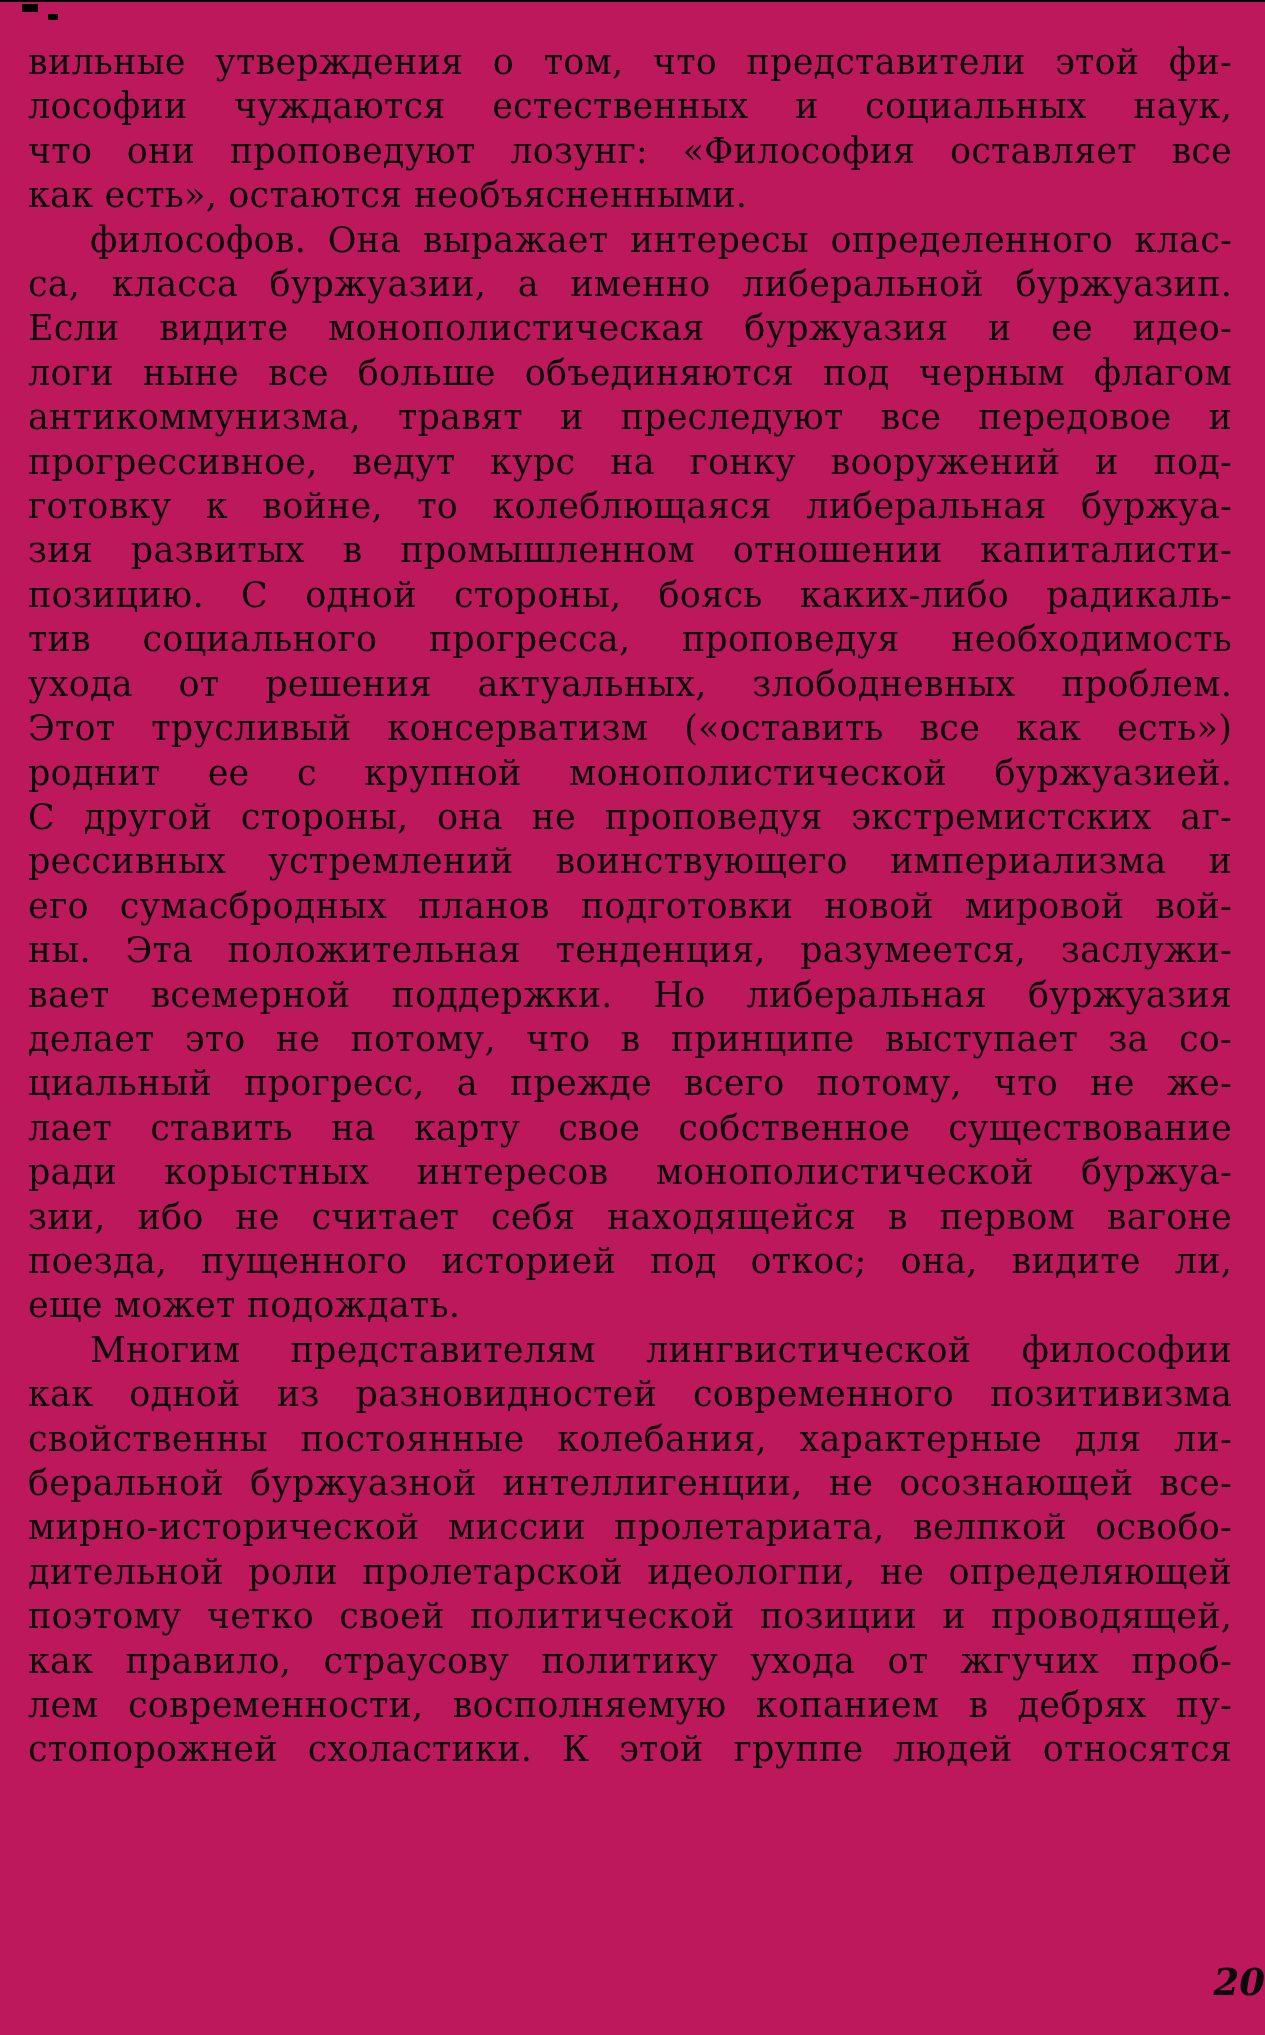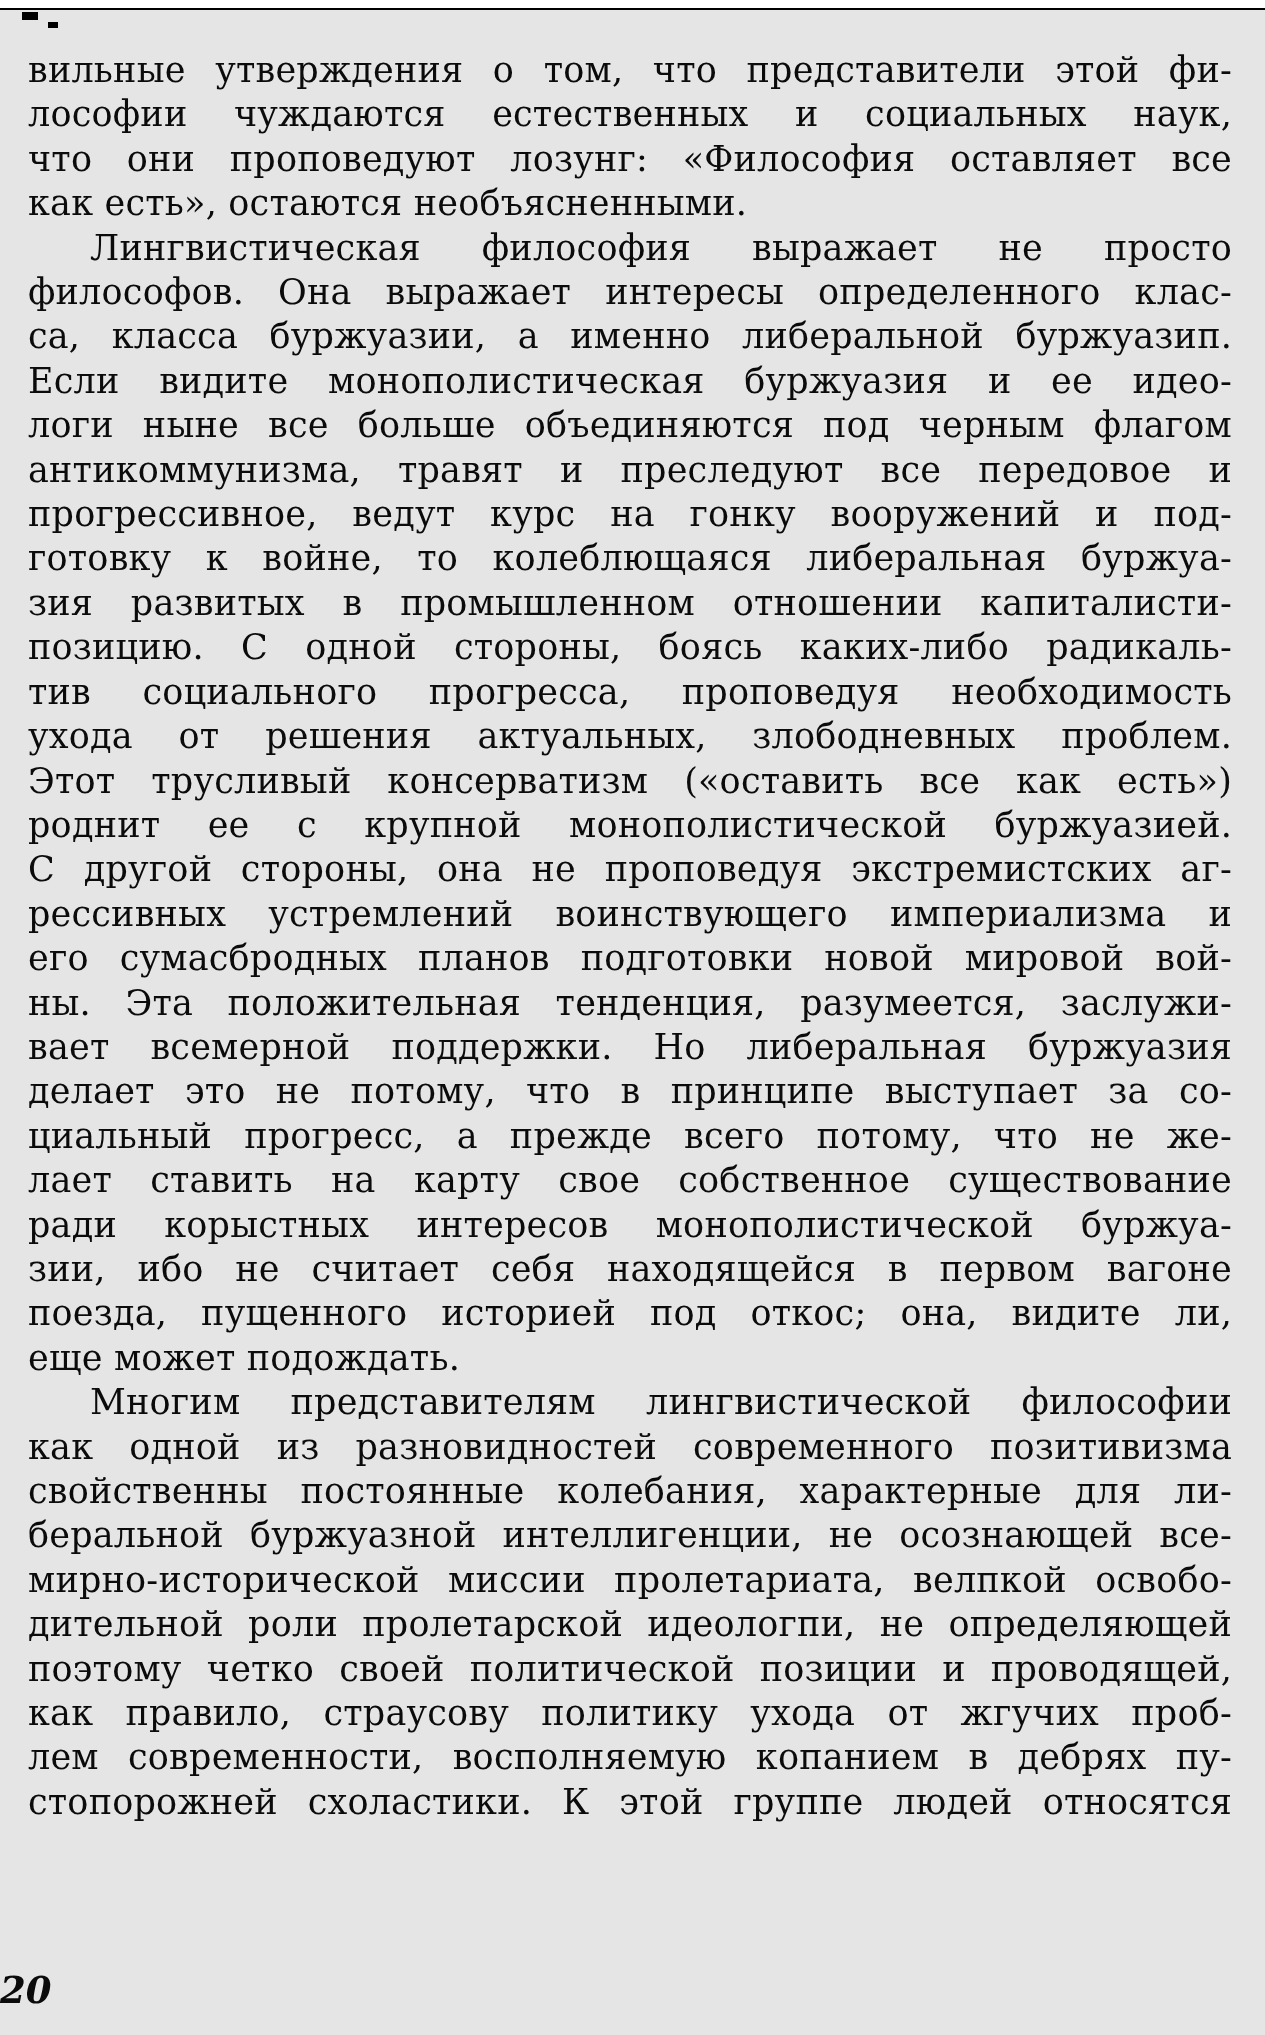--- a/index.html
+++ b/index.html
@@ -11,22 +11,21 @@
     width: 1265px;
     height: 2035px;
     position: relative;
     overflow: hidden;
     font-family: "DejaVu Serif", serif;
     color: #0b0b0b;
   }
   .page {
     position: absolute;
     inset: 0;
-    background: #e5e5e5;
-    margin-top: 8px;
+    background: #be185d;
   }
   
   .scan-edge-top {
     position: absolute;
     left: 0; top: 0;
     width: 100%; height: 2px;
     background: #000;
   }
   .speck { position: absolute; background: #000; }
   .speck-1 { left: 22px; top: 4px;  width: 16px; height: 8px; }
@@ -50,21 +49,21 @@
   }
   .para.indent .line:first-child { text-indent: 62px; }
   .line.endline {
     text-align-last: left;
     -moz-text-align-last: left;
   }
   .page-number {
     position: absolute;
     left: 0; right: 0;
     top: 1960px;
-    text-align: left;
+    text-align: right;
     font-style: italic;
     font-size: 37px;
     font-weight: bold;
     color: #0b0b0b;
   }
 </style>
 </head>
 <body>
 
 <div class="page">
@@ -73,21 +72,20 @@
   <div class="speck speck-2"></div>
 
   <div class="text-block" id="text-block">
       <div class="para">
         <div class="line">вильные утверждения о том, что представители этой фи-</div>
         <div class="line">лософии чуждаются естественных и социальных наук,</div>
         <div class="line">что они проповедуют лозунг: «Философия оставляет все</div>
         <div class="line endline">как есть», остаются необъясненными.</div>
       </div>
       <div class="para indent">
-        <div class="line">Лингвистическая философия выражает не просто</div>
         <div class="line">философов. Она выражает интересы определенного клас-</div>
         <div class="line">са, класса буржуазии, а именно либеральной буржуазип.</div>
         <div class="line">Если видите монополистическая буржуазия и ее идео-</div>
         <div class="line">логи ныне все больше объединяются под черным флагом</div>
         <div class="line">антикоммунизма, травят и преследуют все передовое и</div>
         <div class="line">прогрессивное, ведут курс на гонку вооружений и под-</div>
         <div class="line">готовку к войне, то колеблющаяся либеральная буржуа-</div>
         <div class="line">зия развитых в промышленном отношении капиталисти-</div>
         <div class="line">позицию. С одной стороны, боясь каких-либо радикаль-</div>
         <div class="line">тив социального прогресса, проповедуя необходимость</div>

